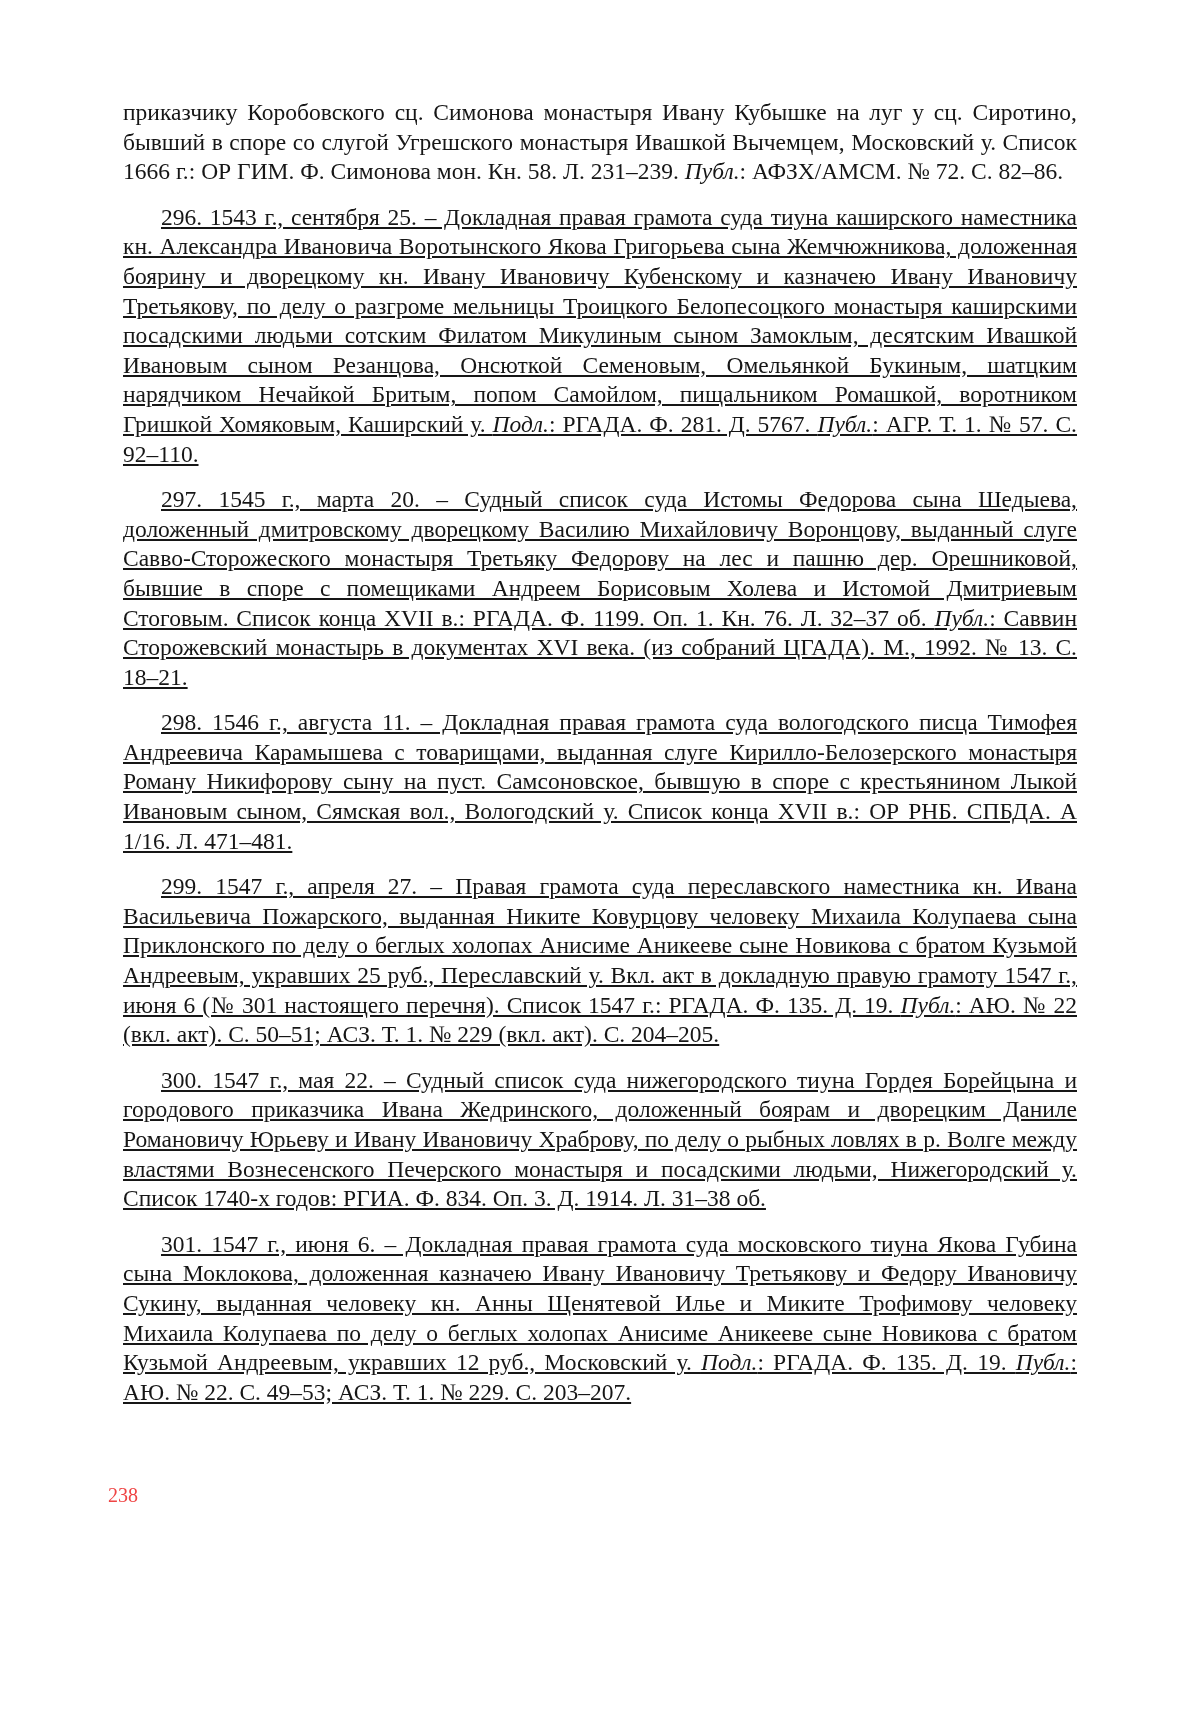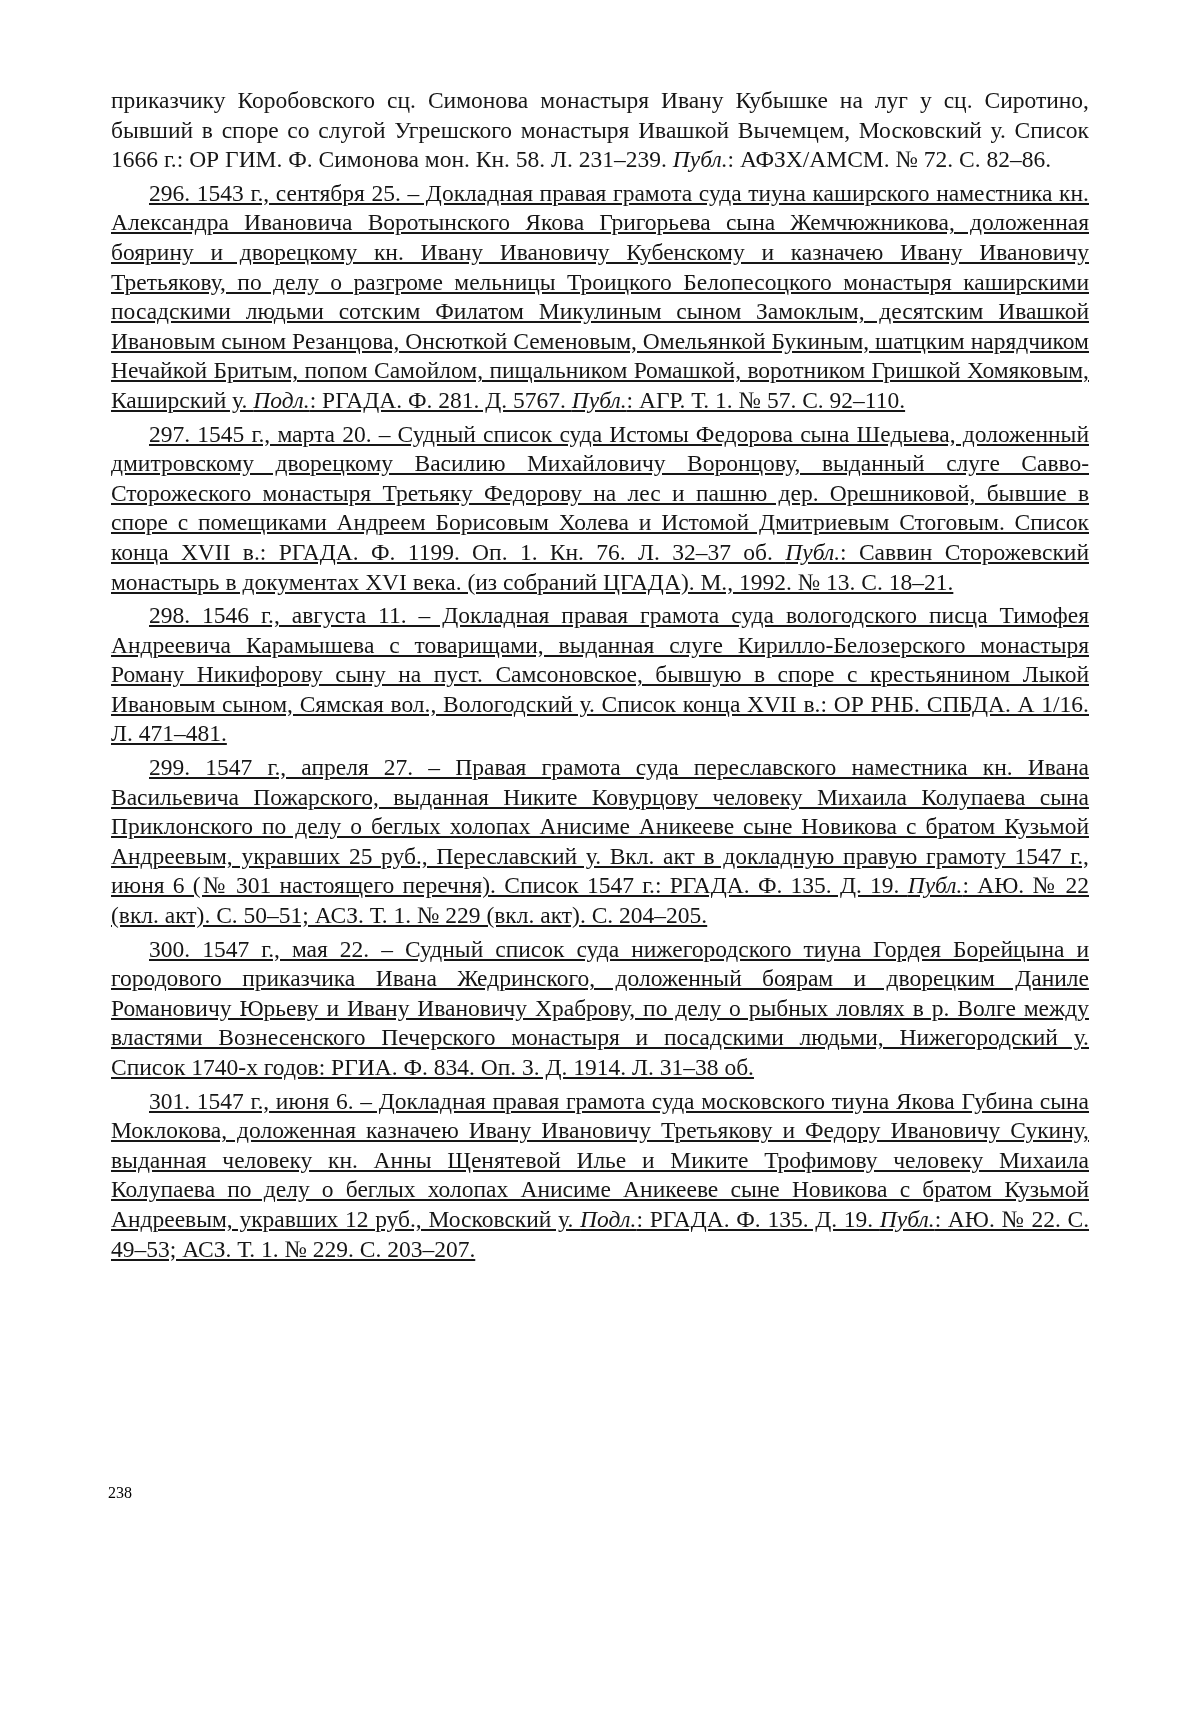--- a/index.html
+++ b/index.html
@@ -20,36 +20,36 @@
     left: 107px;
     top: 82px;
     width: 986px;
     font-size: 23.5px;
     line-height: 29.6px;
     text-align: justify;
     hyphens: auto;
     -webkit-hyphens: auto;
   }
   p.para {
-    margin: 4px;
+    margin: 16px;
     padding: 0;
   }
   p.para.indent {
     text-indent: 38px;
     text-decoration: underline;
   }
   .italic {
     font-style: italic;
   }
   .page-number {
     position: absolute;
     left: 108px;
     top: 1484px;
-    font-size: 16px;
-    color: #000000;
+    font-size: 20px;
+    color: #ef4444;
   }
 </style>
 </head>
 <body>
 
 <div class="page">
   <div class="text-block" lang="ru">
       <p class="para"><span>приказчику Коробовского сц. Симонова монастыря Ивану Кубышке на луг у сц. Сиротино, бывший в споре со слугой Угрешского монастыря Ивашкой Вычемцем, Московский у. Список 1666 г.: ОР ГИМ. Ф. Симонова мон. Кн. 58. Л. 231–239. </span><span class="italic">Публ.</span><span>: АФЗХ/АМСМ. № 72. С. 82–86.</span></p>
       <p class="para indent"><span>296. 1543 г., сентября 25. – Докладная правая грамота суда тиуна каширского наместника кн. Александра Ивановича Воротынского Якова Григорьева сына Жемчюжникова, доложенная боярину и дворецкому кн. Ивану Ивановичу Кубенскому и казначею Ивану Ивановичу Третьякову, по делу о разгроме мельницы Троицкого Белопесоцкого монастыря каширскими посадскими людьми сотским Филатом Микулиным сыном Замоклым, десятским Ивашкой Ивановым сыном Резанцова, Онсюткой Семеновым, Омельянкой Букиным, шатцким нарядчиком Нечайкой Бритым, попом Самойлом, пищальником Ромашкой, воротником Гришкой Хомяковым, Каширский у. </span><span class="italic">Подл.</span><span>: РГАДА. Ф. 281. Д. 5767. </span><span class="italic">Публ.</span><span>: АГР. Т. 1. № 57. С. 92–110.</span></p>
       <p class="para indent"><span>297. 1545 г., марта 20. – Судный список суда Истомы Федорова сына Шедыева, доложенный дмитровскому дворецкому Василию Михайловичу Воронцову, выданный слуге Савво-Сторожеского монастыря Третьяку Федорову на лес и пашню дер. Орешниковой, бывшие в споре с помещиками Андреем Борисовым Холева и Истомой Дмитриевым Стоговым. Список конца XVII в.: РГАДА. Ф. 1199. Оп. 1. Кн. 76. Л. 32–37 об. </span><span class="italic">Публ.</span><span>: Саввин Сторожевский монастырь в документах XVI века. (из собраний ЦГАДА). М., 1992. № 13. С. 18–21.</span></p>

